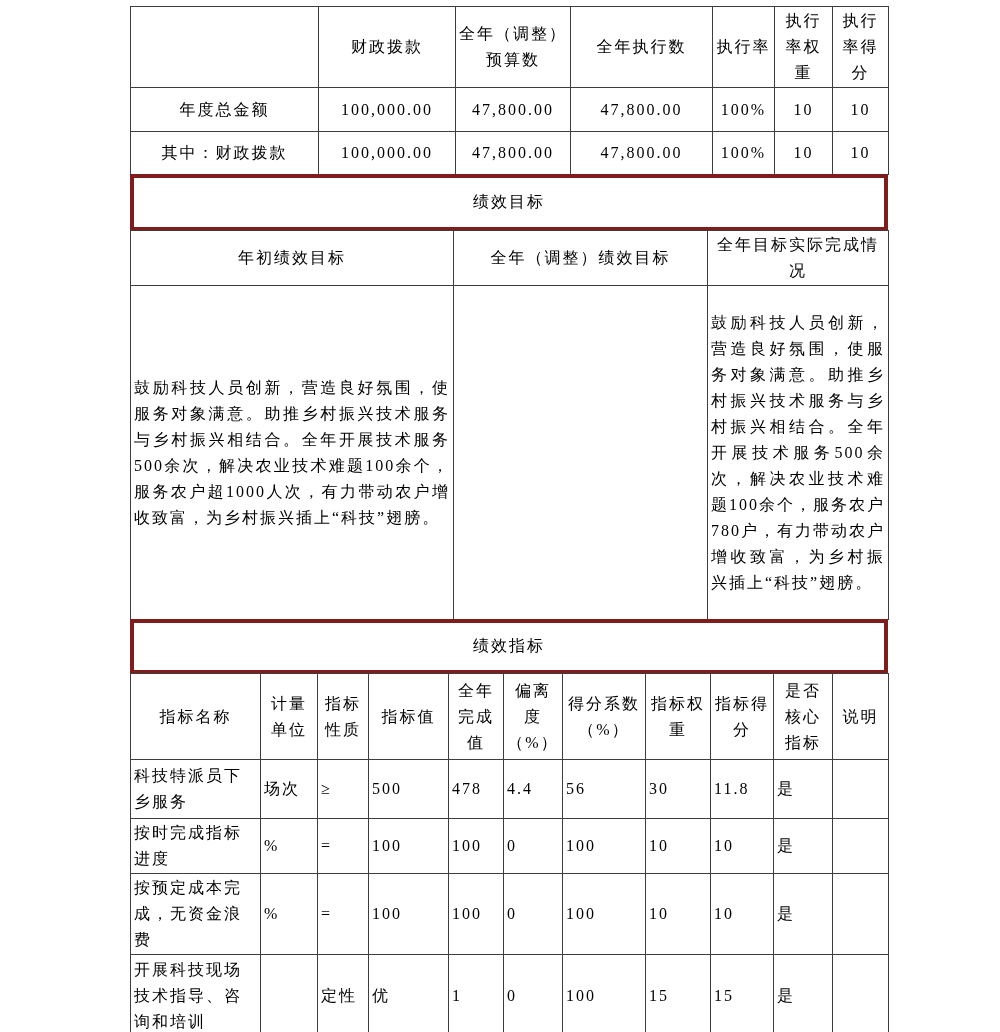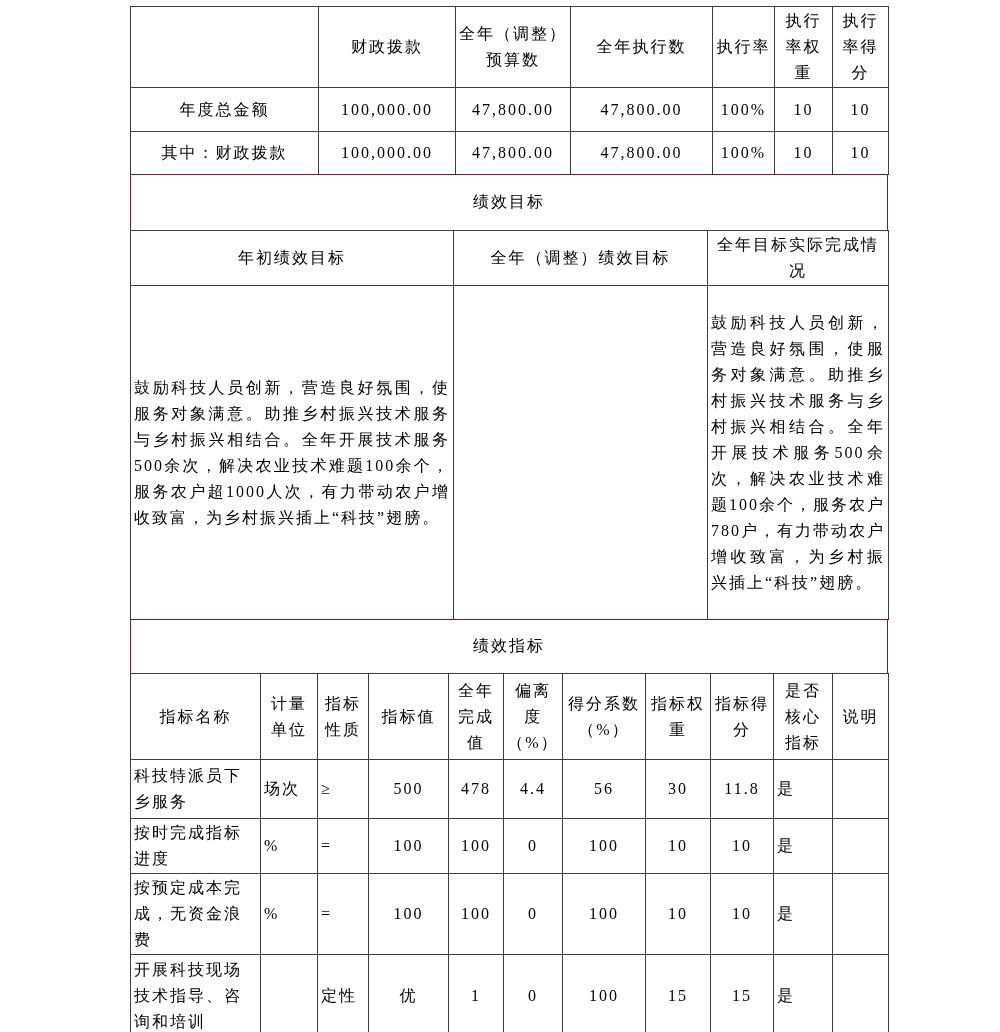--- a/index.html
+++ b/index.html
@@ -31,24 +31,24 @@
     border: 1px solid #3d3d3d;
     font-size: 16px;
     letter-spacing: 2px;
     line-height: 26px;
     padding: 1px 3px;
     vertical-align: middle;
     overflow: hidden;
     word-break: break-word;
   }
   .ctr { text-align: center; }
-  .num { text-align: center; letter-spacing: 0; padding-right: 2px; }
+  .num { text-align: left; letter-spacing: 0; padding-right: 2px; }
   .lft { text-align: left; padding-left: 2px; padding-right: 1px; }
   .banner {
-    border: 1px solid #7f1d1d;
+    border: 4px solid #7f1d1d;
     margin-top: -1px;
     display: flex;
     align-items: center;
     justify-content: center;
     letter-spacing: 2px;
     background: #ffffff;
   }
   .banner1 { height: 57px; }
   .banner2 { height: 55px; }
   .goal-cell {

